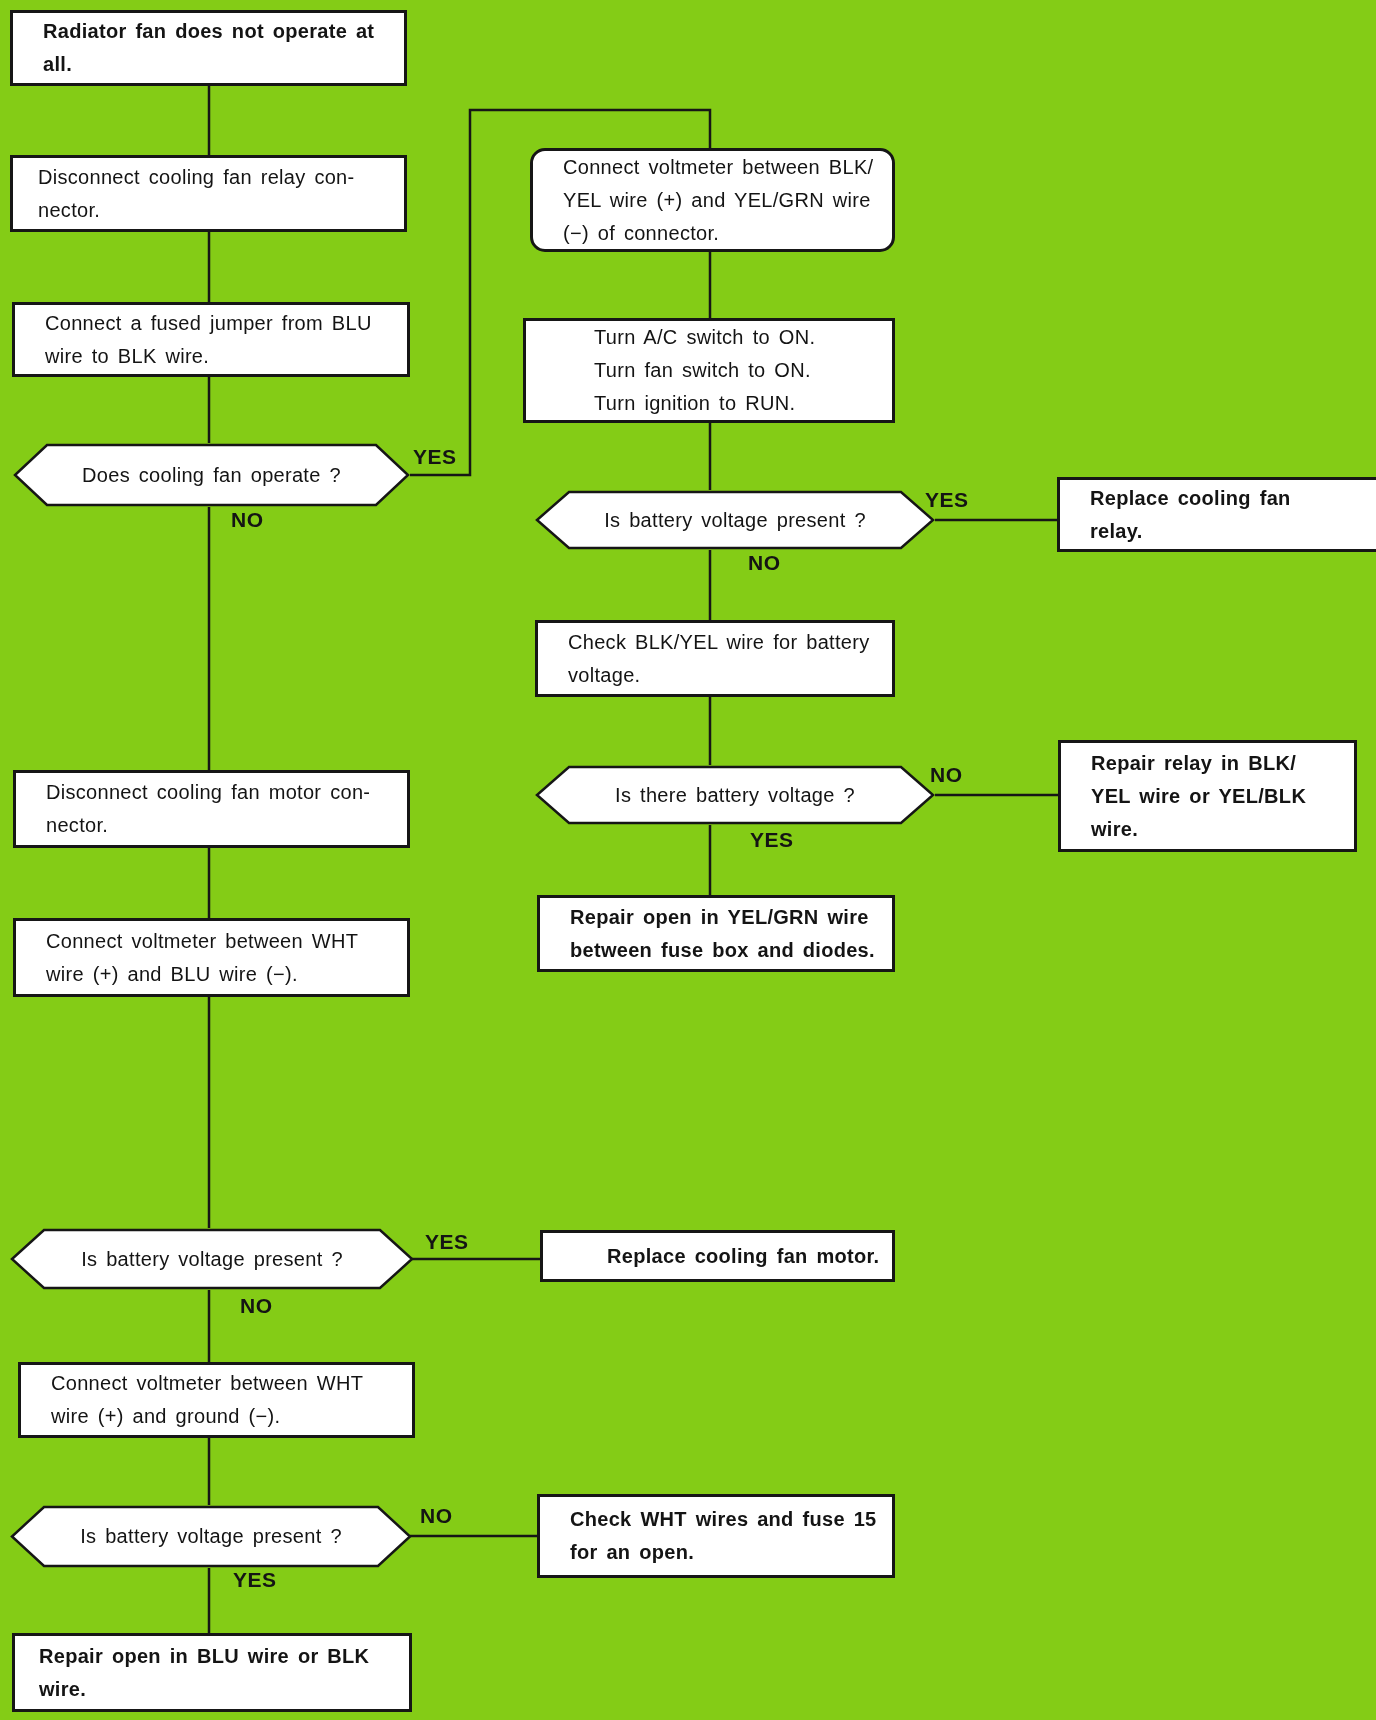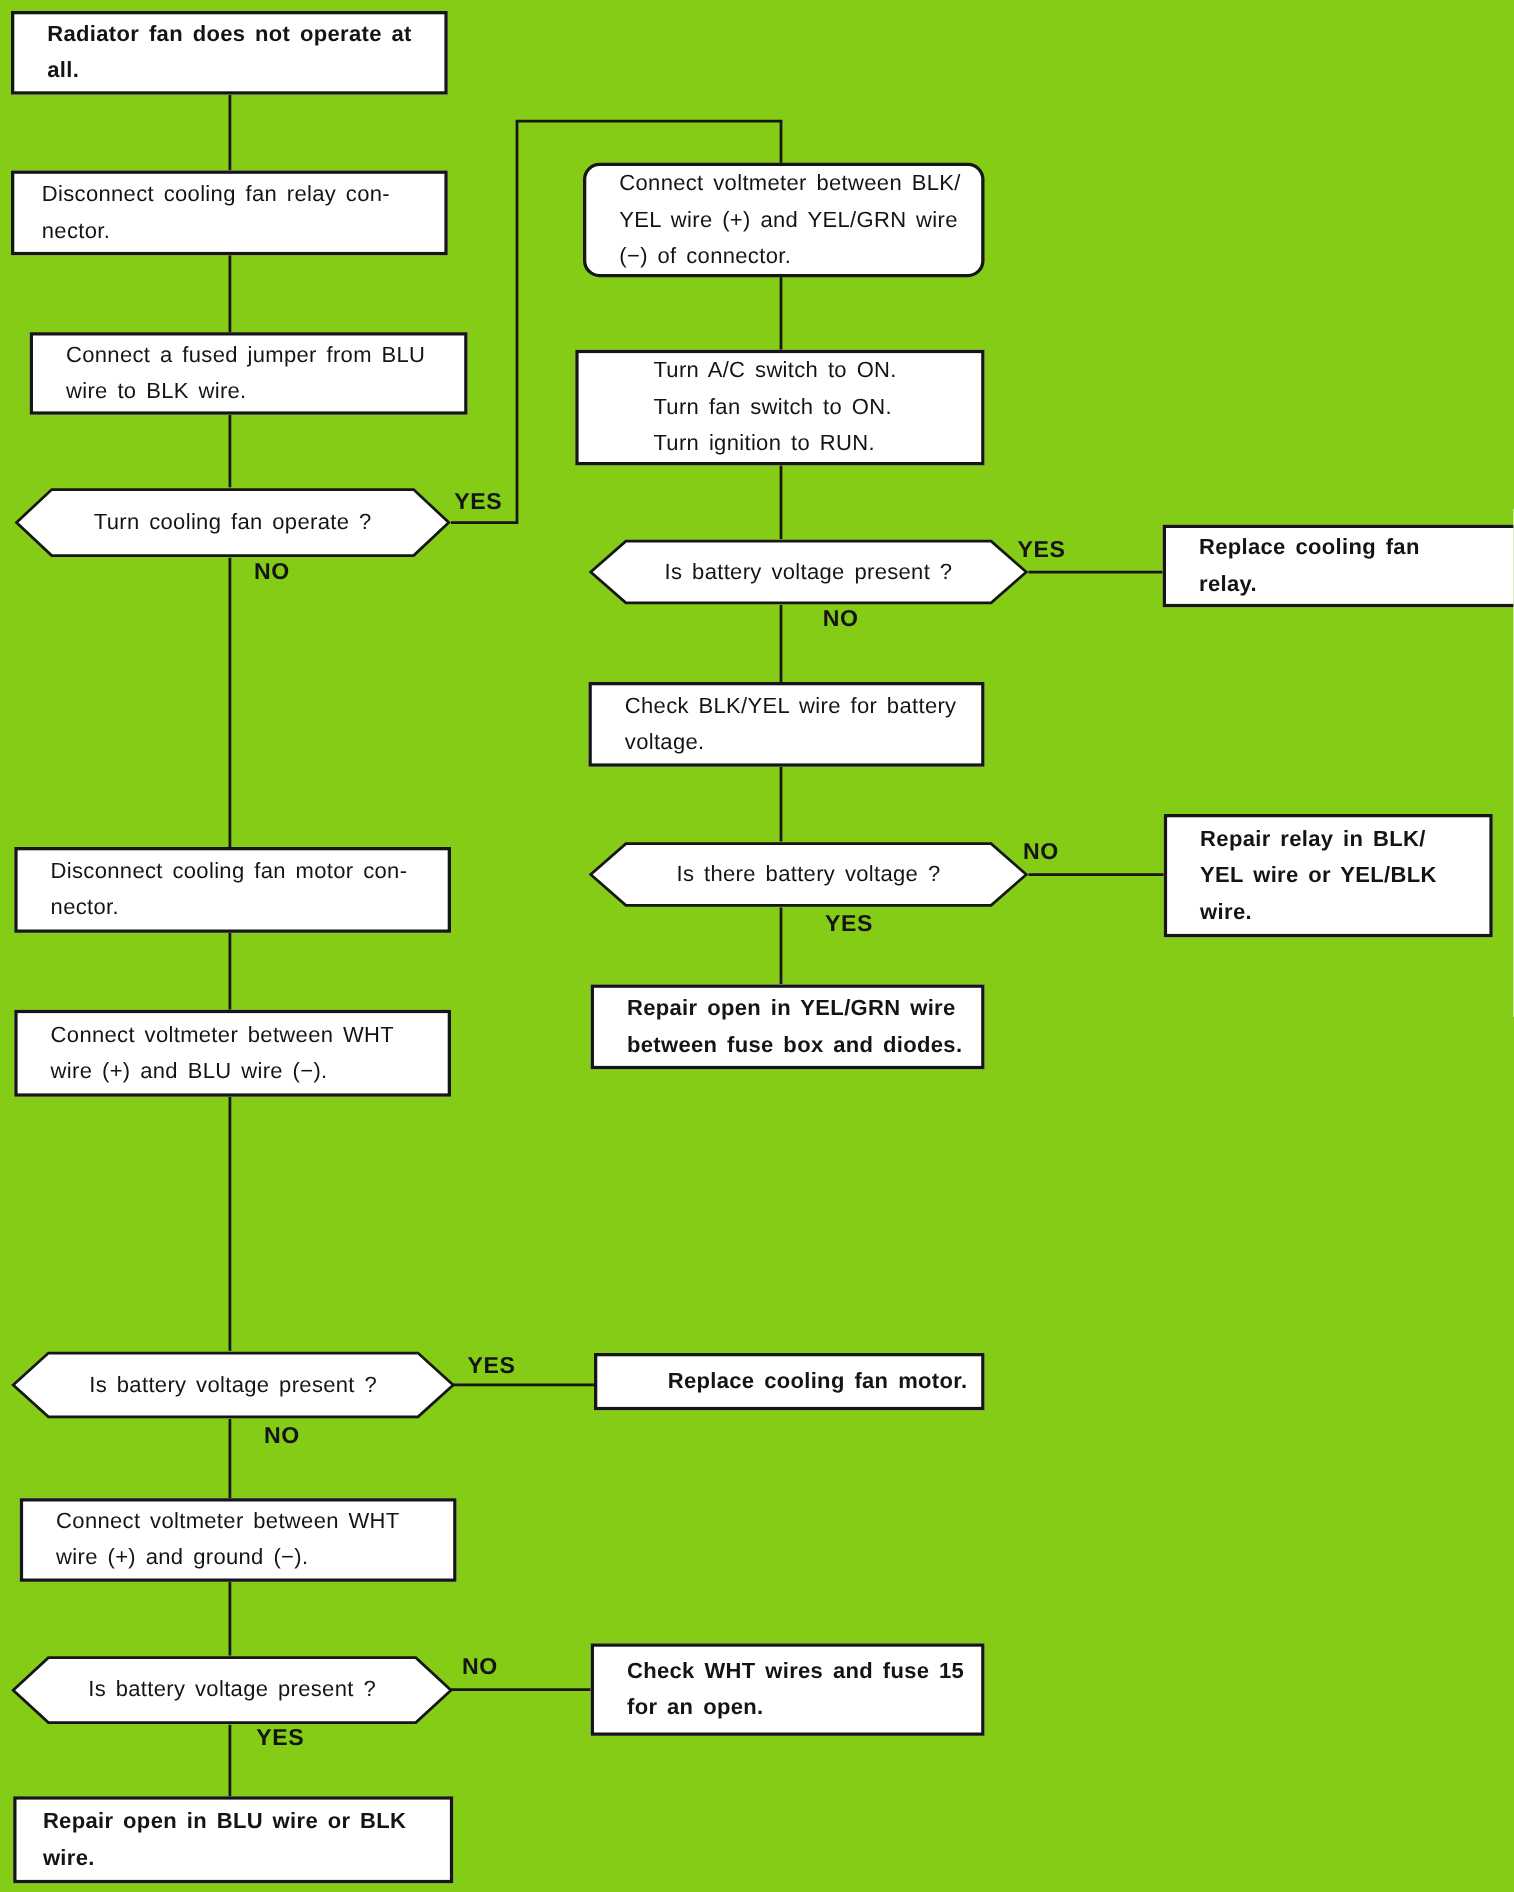--- a/index.html
+++ b/index.html
@@ -52,28 +52,28 @@
     <polyline points="412,1259 540,1259"></polyline>
     <polyline points="410,1536 537,1536"></polyline>
   </svg>
 
   <div class="box bold" style="left:10px; top:10px; width:397px; height:76px;">Radiator fan does not operate at
 all.</div>
 
   <div class="box" style="left:10px; top:155px; width:397px; height:77px;padding-left:25px;">Disconnect cooling fan relay con-
 nector.</div>
 
-  <div class="box" style="left:27px; top:302px; width:398px; height:75px;">Connect a fused jumper from BLU
+  <div class="box" style="left:12px; top:302px; width:398px; height:75px;">Connect a fused jumper from BLU
 wire to BLK wire.</div>
 
   <div class="hex" style="left:13px; top:443px; width:397px; height:64px;">
     <svg viewBox="0 0 397 64" preserveAspectRatio="none">
       <polygon points="34,2 363,2 395,32 363,62 34,62 2,32" fill="#ffffff" stroke="#161616" stroke-width="2.5"></polygon>
     </svg>
-    <span>Turn cooling fan operate ?</span>
+    <span>Does cooling fan operate ?</span>
   </div>
 
   <div class="box" style="left:13px; top:770px; width:397px; height:78px;">Disconnect cooling fan motor con-
 nector.</div>
 
   <div class="box" style="left:13px; top:918px; width:397px; height:79px;">Connect voltmeter between WHT
 wire (+) and BLU wire (−).</div>
 
   <div class="hex" style="left:10px; top:1228px; width:404px; height:62px;">
     <svg viewBox="0 0 404 62" preserveAspectRatio="none">

